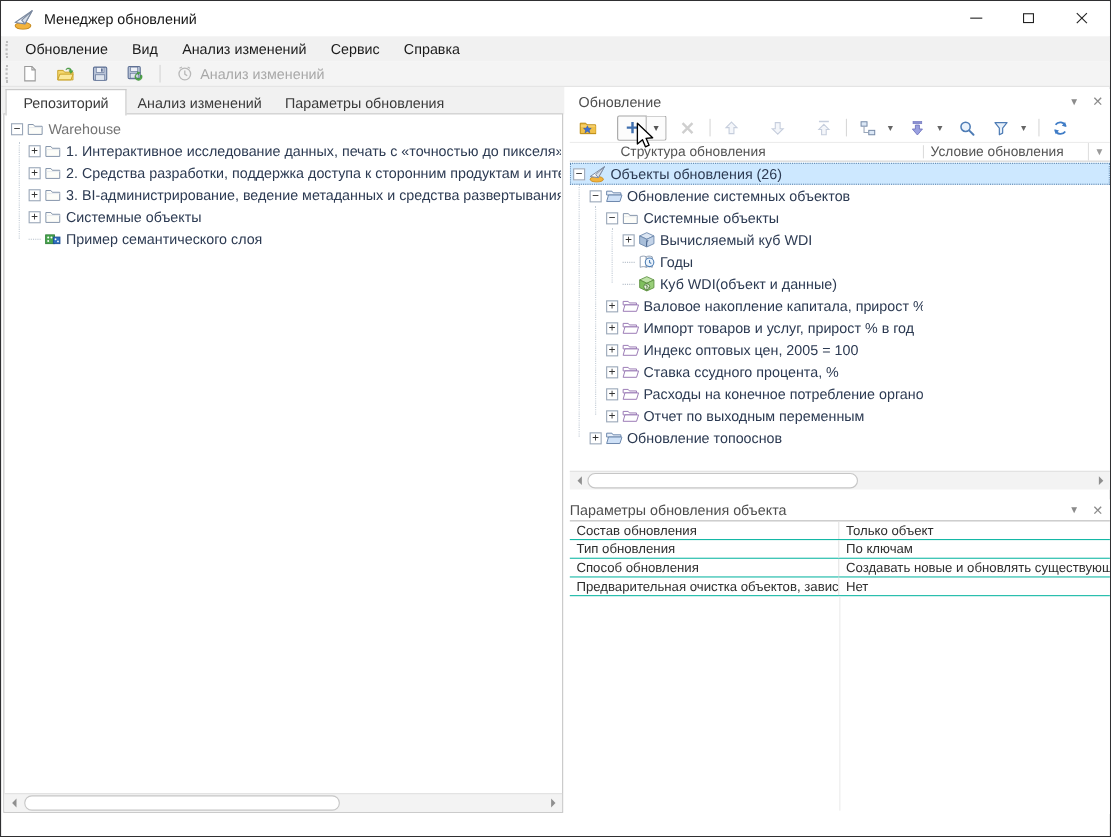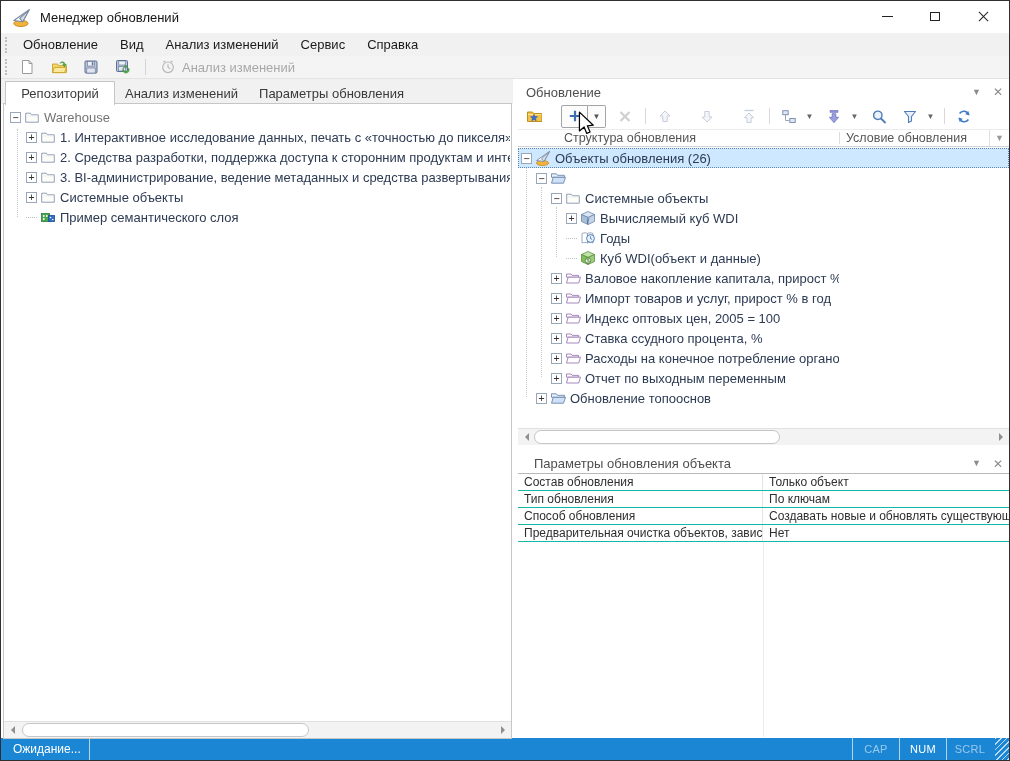--- a/index.html
+++ b/index.html
@@ -414,20 +414,21 @@
           </div>
         </div>
         <div class="trow">
           <div class="row-main">
             <span class="indent" style="width: 18px;"></span>
             <span class="expander">−</span>
             <span class="ticon"><svg viewBox="0 0 16 16">
                 <path d="M1.5 3.8h4.8l1.1 1.5h7v2H1.5Z" fill="#eaf1fb" stroke="#6b87ac" stroke-width="0.9"></path>
                 <path d="M1.5 13.2 L3.2 7.3h12.3L13.5 13.2Z" fill="#cfe1f7" stroke="#6b87ac" stroke-width="0.9" stroke-linejoin="round"></path>
               </svg></span>
+            <span class="tlabel">Обновление системных объектов</span>
           </div>
         </div>
         <div class="trow">
           <div class="row-main">
             <span class="indent" style="width: 33px;"></span>
             <span class="expander">−</span>
             <span class="ticon"><svg viewBox="0 0 16 16">
                 <path d="M1.7 4.2h4.6l1.2 1.6h6.8v7.4H1.7Z" fill="#fdfdf9" stroke="#8595ab" stroke-width="0.9"></path>
                 <path d="M2.2 7h12" stroke="#e6e9ee" stroke-width="0.8"></path>
               </svg></span>
@@ -558,21 +559,21 @@
         </span>
       <span class="hs-thumb" style="left:16px; width:246px;"></span>
       <span class="hs-arrow right">
           <span class="tri-r"></span>
         </span>
     </div>
   </div>
 
   <div class="params-panel">
     <div class="panel-header" style="height:19px;">
-      <span style="margin-left:16px;">Параметры обновления объекта</span>
+      <span style="margin-left:0;">Параметры обновления объекта</span>
       <span class="hdr-btns">
         <span class="hdr-chevron">▼</span>
         <span class="hdr-close">✕</span>
       </span>
     </div>
     <div class="params-table" id="params-table">
       <div class="pcol-line"></div>
     <div class="prow">
           <div class="pname">Состав обновления</div>
           <div class="pvalue">Только объект</div>
@@ -585,33 +586,20 @@
           <div class="pname">Способ обновления</div>
           <div class="pvalue">Создавать новые и обновлять существующие</div>
         </div>
         <div class="prow">
           <div class="pname">Предварительная очистка объектов, зависи...</div>
           <div class="pvalue">Нет</div>
         </div>
       </div>
   </div>
 
-  <div class="statusbar">
-    <span class="sb-text">Ожидание...</span>
-    <span class="sb-div"></span>
-    <div class="sb-right" id="sb-indicators">
-        <span class="sb-vsep"></span>
-        <span class="sb-ind">CAP</span>
-        <span class="sb-vsep"></span>
-        <span class="sb-ind active">NUM</span>
-        <span class="sb-vsep"></span>
-        <span class="sb-ind">SCRL</span>
-        <span class="sb-grip"></span>
-      </div>
-  </div>
 
   <div class="cursor">
     <svg viewBox="0 0 18 24">
         <path d="M4 1 L4 18 L8.2 14.4 L10.6 20.2 L13.6 18.9 L11.1 13.3 L16.5 12.8 Z" fill="#fff" stroke="#000" stroke-width="1.1" stroke-linejoin="round"></path>
       </svg>
   </div>
 
 </div>
 
 </body></html>

